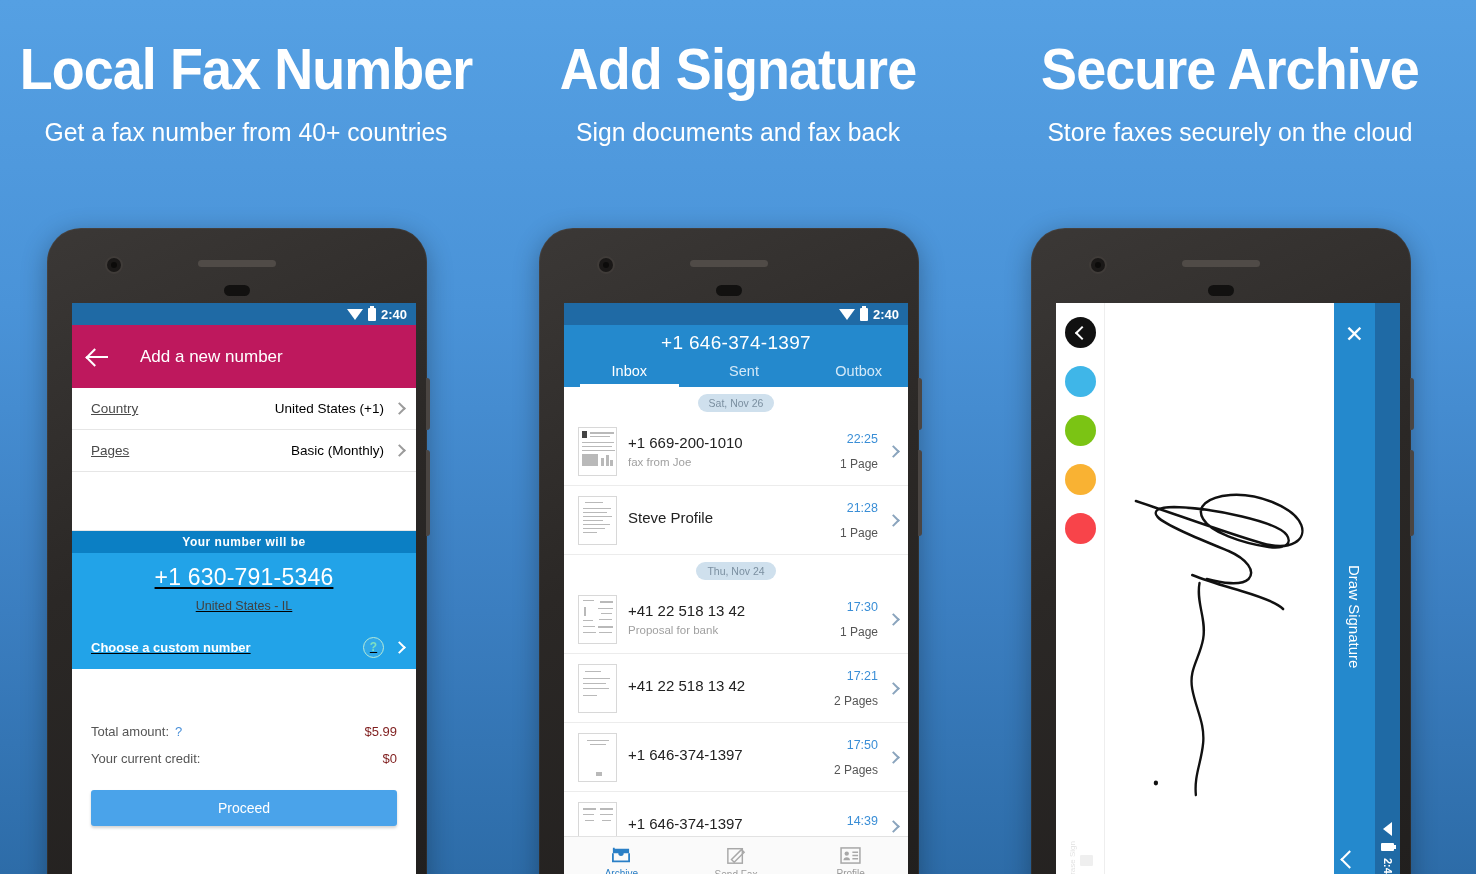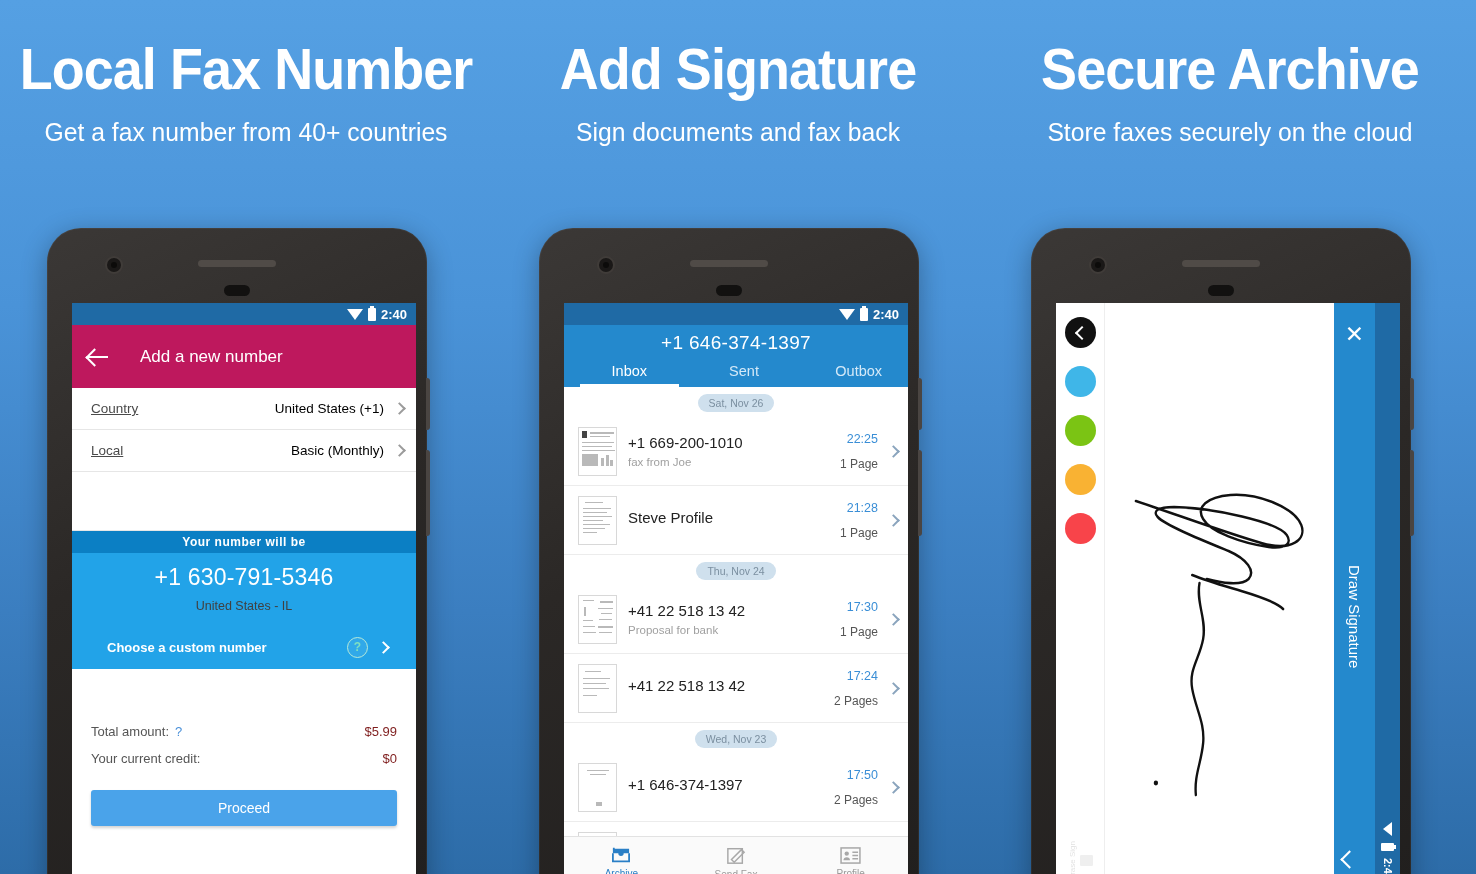--- a/index.html
+++ b/index.html
@@ -75,21 +75,21 @@
   .listrow { height:42px; display:flex; align-items:center; padding:0 12px 0 19px;
              border-bottom:1px solid #e6e6e6; background:#fff; }
   .listrow .lbl { font-size:13.5px; color:#4a4a4a;text-decoration:underline; }
   .listrow .val { margin-left:auto; font-size:13.5px; color:#000000; }
   .chev { width:9px; height:9px; border-right:2px solid #9b9b9b; border-top:2px solid #9b9b9b;
           transform:rotate(45deg); margin-left:11px; flex:none; }
   .gapfill { height:59px; background:#fff; border-bottom:1px solid #e6e6e6; }
 
   .numhdr { height:22px; background:#0b7fc4; color:#fff; font-size:12px; font-weight:bold;
             display:flex; align-items:center; justify-content:center; letter-spacing:0.5px; }
-  .numbody { background:#22a3e8; padding:11px 16px 0; }
+  .numbody { background:#22a3e8; padding:11px 0 0;text-decoration:underline; }
   .bignum { color:#fff; font-size:23px; text-align:center; letter-spacing:0.2px; }
   .numsub { color:#404040; font-size:12.5px; text-align:center; margin-top:8px; }
   .customrow { display:flex; align-items:center; padding:0 12px 0 19px; height:44px; margin-top:12px; }
   .customrow .ct { color:#fff; font-size:13px; font-weight:bold; }
   .qmark { margin-left:auto; width:21px; height:21px; border-radius:50%;
            border:1.5px solid #b6ead9; color:#7fe0c0; font-size:12px; font-weight:bold;
            display:flex; align-items:center; justify-content:center; background:rgba(255,255,255,0.07); }
   .chev.w { border-color:#fff; }
 
   .spacer1 { height:49px; background:#fff; }
@@ -198,21 +198,21 @@
       <div class="back-arrow"></div>
       <div class="ttl">Add a new number</div>
     </div>
 
     <div class="listrow">
       <span class="lbl">Country</span>
       <span class="val">United States (+1)</span>
       <span class="chev"></span>
     </div>
     <div class="listrow">
-      <span class="lbl">Local</span>
+      <span class="lbl">Pages</span>
       <span class="val">Basic (Monthly)</span>
       <span class="chev"></span>
     </div>
     <div class="gapfill"></div>
 
     <div>
       <div class="numhdr">Your number will be</div>
       <div class="numbody">
         <div class="bignum">+1 630-791-5346</div>
         <div class="numsub">United States - IL</div>
@@ -347,29 +347,26 @@
           <i style="left:4px;top:13px;width:27px;height:1.5px"></i>
           <i style="left:4px;top:18px;width:23px;height:1.5px"></i>
           <i style="left:4px;top:23px;width:26px;height:1.5px"></i>
           <i style="left:4px;top:30px;width:14px;height:1.5px"></i>
         </div>
         <div class="fmid">
           <div class="fname">+41 22 518 13 42</div>
           <div class="fsubj"></div>
         </div>
         <div class="fright">
-          <div class="ftime">17:24</div>
+          <div class="ftime">17:21</div>
           <div class="fpages">2 Pages</div>
         </div>
         <span class="fchev"></span>
       </div>
 
-      <div class="datechip-wrap">
-        <span class="datechip">Wed, Nov 23</span>
-      </div>
       <div class="fax">
         <div class="thumb">
           <i style="left:8px;top:6px;width:22px;height:1.5px"></i>
           <i style="left:11px;top:10px;width:16px;height:1.2px"></i>
           <i style="left:17px;top:38px;width:6px;height:4px"></i>
         </div>
         <div class="fmid">
           <div class="fname">+1 646-374-1397</div>
           <div class="fsubj"></div>
         </div>

